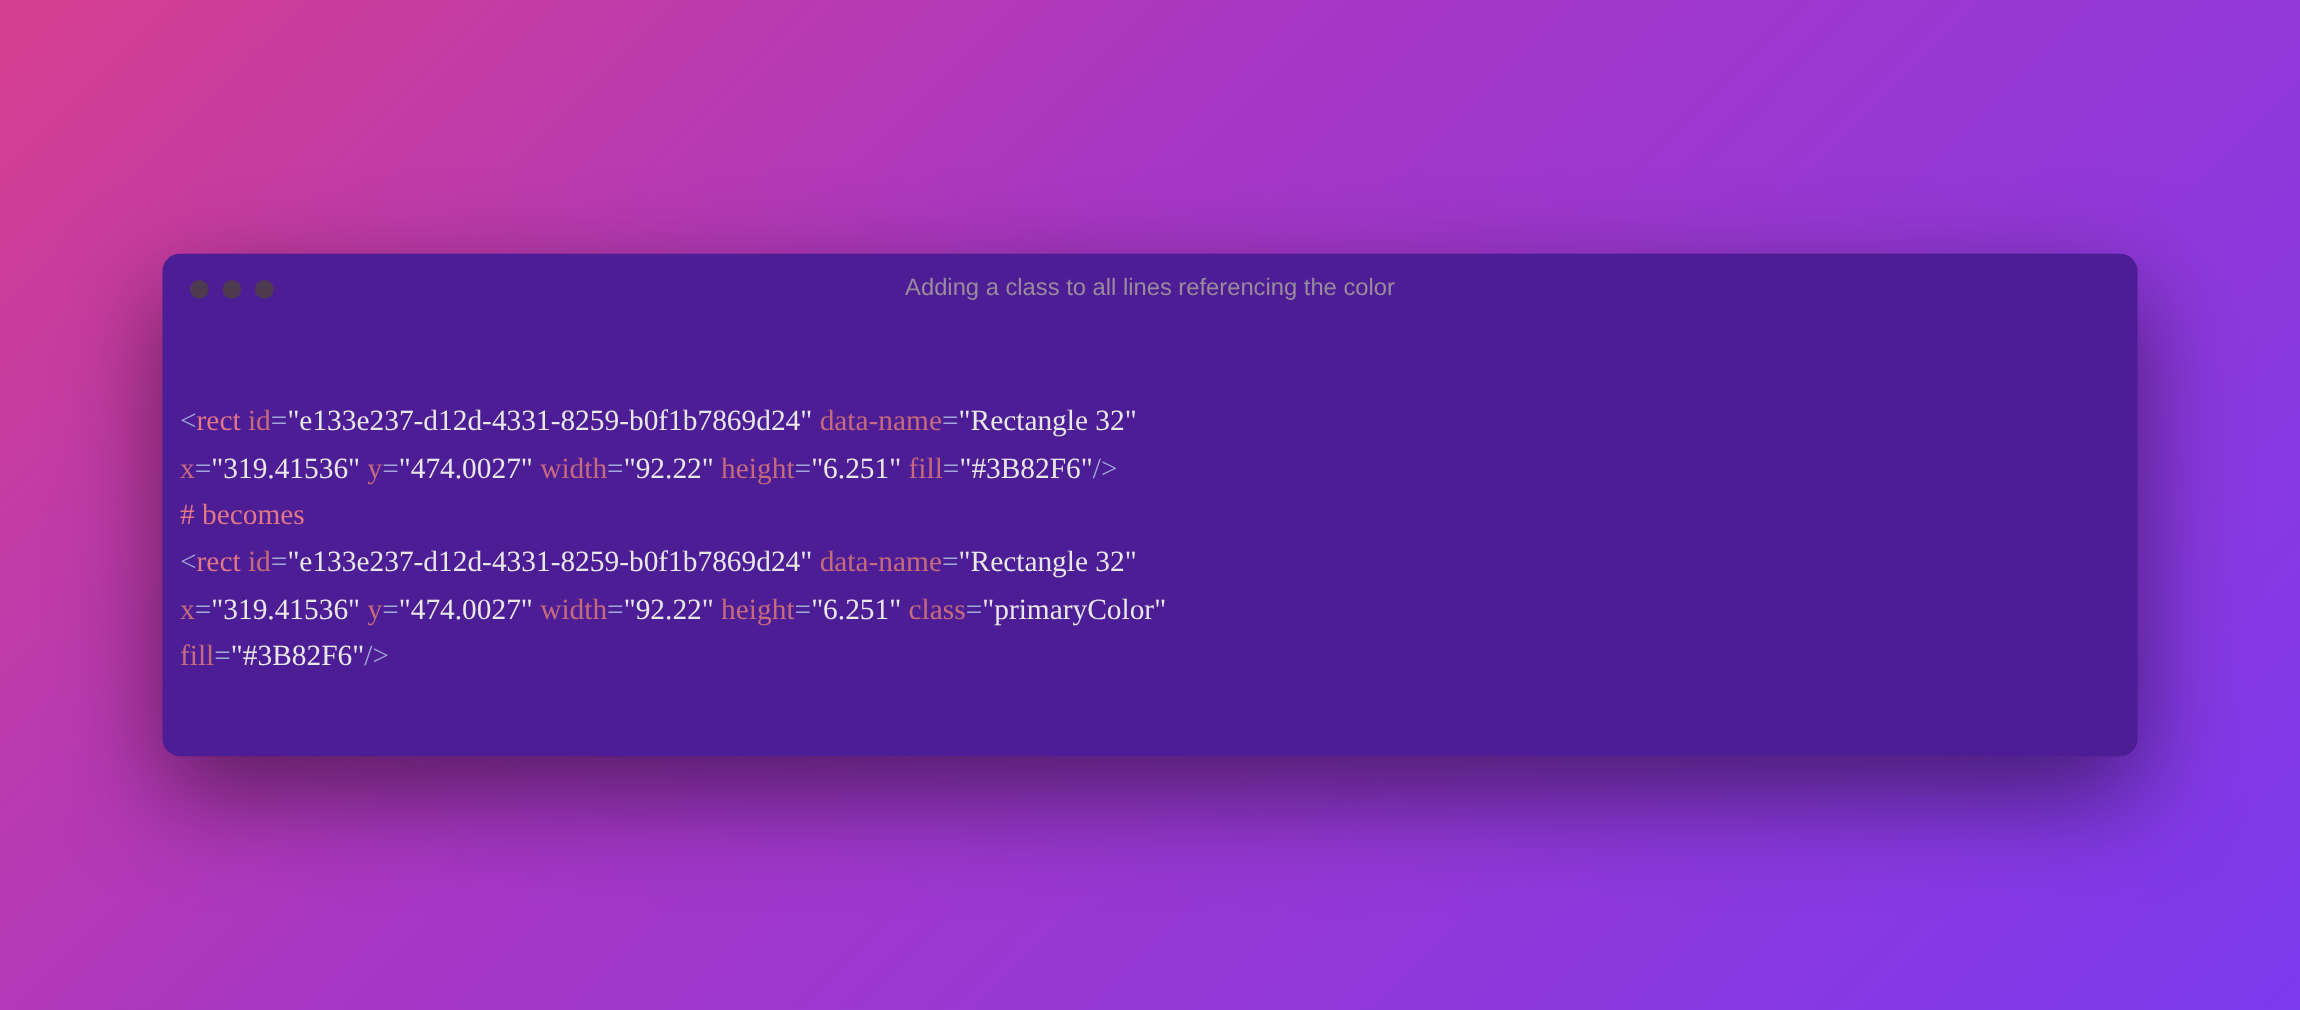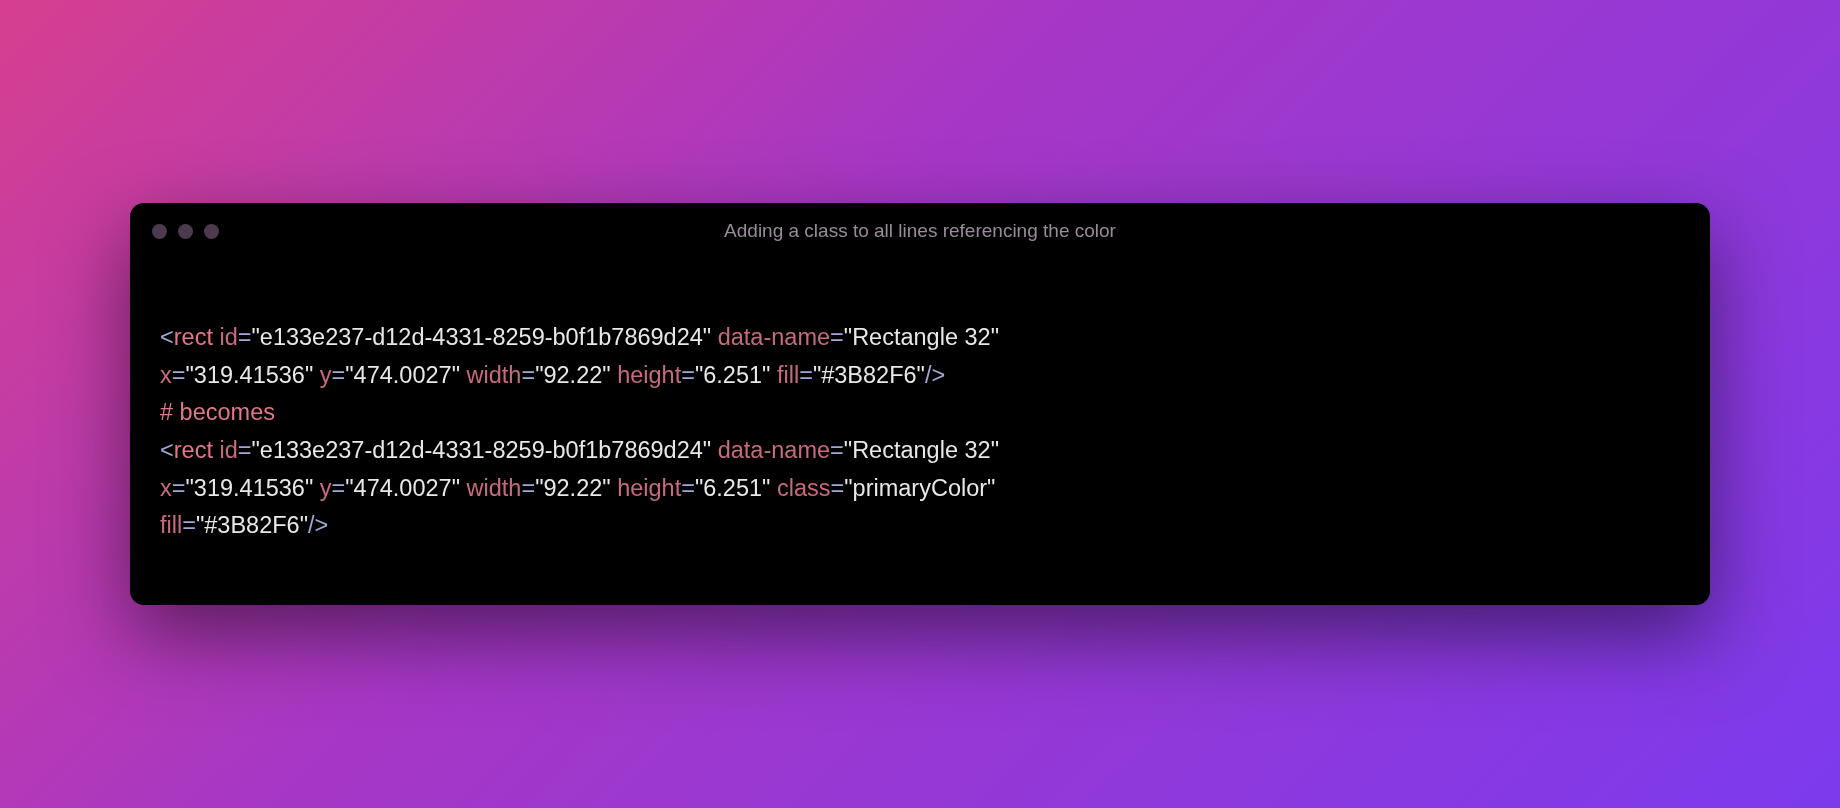--- a/index.html
+++ b/index.html
@@ -14,21 +14,21 @@
       background: linear-gradient(135deg, #d63f8f 0%, #a737c5 40%, #7c3aed 100%);
       display: flex;
       align-items: center;
       justify-content: center;
       font-family: 'Segoe UI', Tahoma, Geneva, Verdana, sans-serif;
       overflow: hidden;
     }
 
     .window {
       width: 1580px;
-      background: #000000;
+      background: #4c1d95;
       border-radius: 14px;
       box-shadow: 0 30px 80px rgba(0, 0, 0, 0.5);
       overflow: hidden;
     }
 
     .titlebar {
       height: 56px;
       display: flex;
       align-items: center;
       padding: 0 22px;
@@ -51,22 +51,22 @@
     .title {
       position: absolute;
       left: 50%;
       transform: translateX(-50%);
       color: #9a8b9c;
       font-size: 19px;
       font-weight: 400;
     }
 
     .code-area {
-      padding: 60px 30px 60px 30px;
-      font-family: Liberation Sans, sans-serif;
+      padding: 60px 30px 60px 14px;
+      font-family: Liberation Serif, serif;
       font-size: 23.5px;
       line-height: 1.6;
       color: #e8e8e8;
       white-space: pre-wrap;
       word-break: break-word;
     }
 
     .line {
       display: block;
     }

